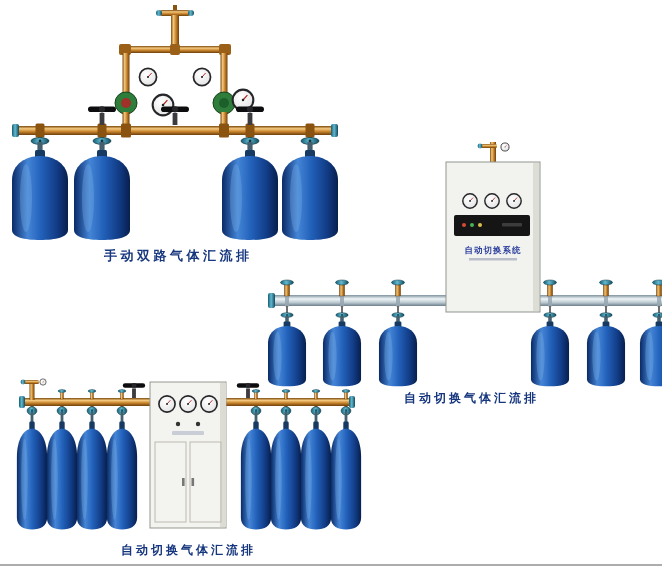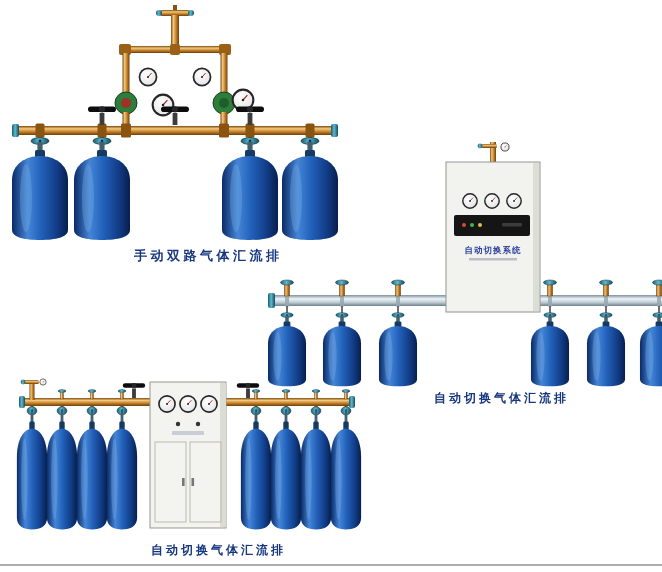--- a/index.html
+++ b/index.html
@@ -4,21 +4,21 @@
 <style>
   * { margin:0; padding:0; box-sizing:border-box; }
   html,body { background:#ffffff; }
   body { font-family:"DejaVu Sans", sans-serif; }
   .stage { position:relative; width:662px; height:572px; background:#ffffff; overflow:hidden; }
   .product { position:absolute; }
   .product svg { display:block; width:100%; height:100%; }
   .p1 { left:0px;   top:4px;   width:348px; height:240px; }
   .p2 { left:268px; top:140px; width:412px; height:248px; }
   .p3 { left:10px;  top:374px; width:352px; height:168px; }
-  .caption { position:absolute; font-weight:bold; color:#16367e; white-space:nowrap;margin-left:30px; }
+  .caption { position:absolute; font-weight:bold; color:#16367e; white-space:nowrap; }
   .c1 { left:104px; top:247px; font-size:13px; letter-spacing:3.5px; }
   .c2 { left:404px; top:390px; font-size:12px; letter-spacing:3px; }
   .c3 { left:121px; top:542px; font-size:12px; letter-spacing:3px; }
   .bottom-rule { position:absolute; left:0; top:564px; width:662px; height:0; border-top:2px solid #adadad; }
   svg text { font-family:"DejaVu Sans", sans-serif; }
 </style>
 </head>
 <body>
 
 <div class="stage">

